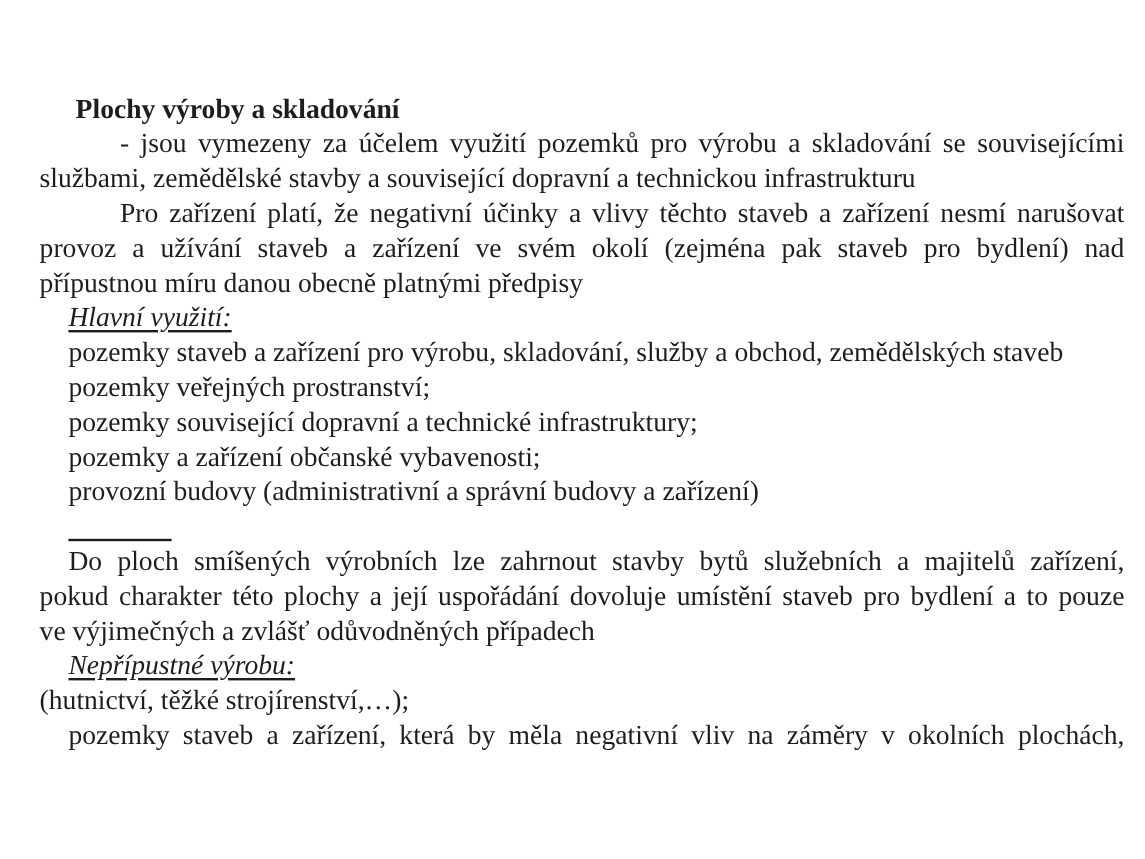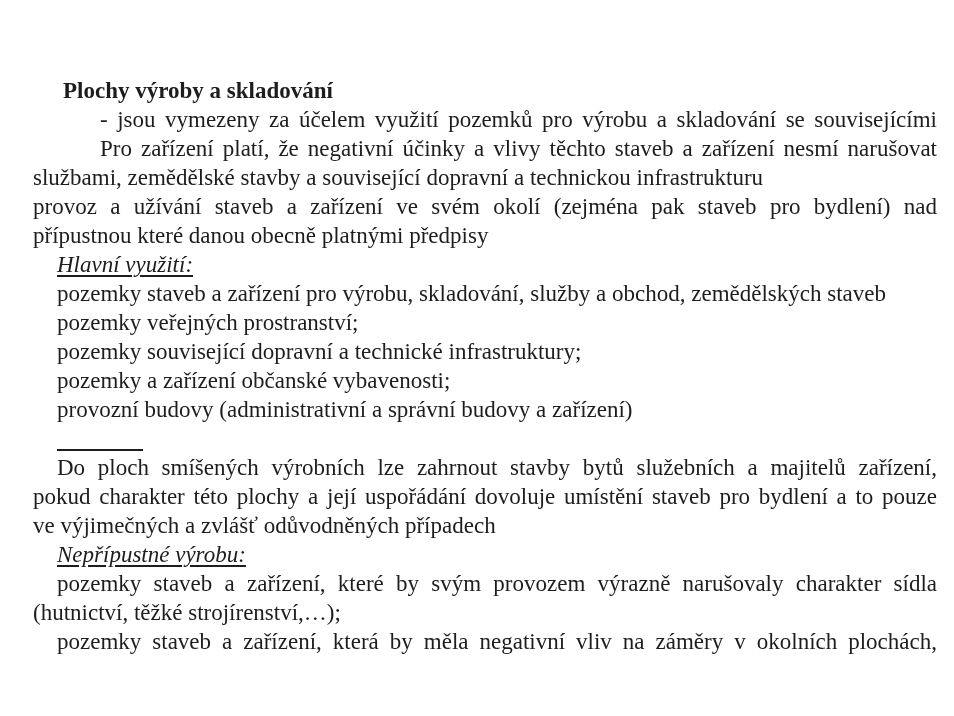--- a/index.html
+++ b/index.html
@@ -52,25 +52,25 @@
   }
 </style>
 </head>
 <body>
 
 <div class="page">
 
   <div class="line title title-ind">Plochy výroby a skladování</div>
 
   <div class="line t-ind just">- jsou vymezeny za účelem využití pozemků pro výrobu a skladování se souvisejícími</div>
+  <div class="line">službami, zemědělské stavby a související dopravní a technickou infrastrukturu</div>
+
   <div class="line t-ind just">Pro zařízení platí, že negativní účinky a vlivy těchto staveb a zařízení nesmí narušovat</div>
-
-  <div class="line">službami, zemědělské stavby a související dopravní a technickou infrastrukturu</div>
   <div class="line just">provoz a užívání staveb a zařízení ve svém okolí (zejména pak staveb pro bydlení) nad</div>
-  <div class="line">přípustnou které danou obecně platnými předpisy</div>
+  <div class="line">přípustnou míru danou obecně platnými předpisy</div>
 
   <div class="line s-ind heading">
     <span class="u">Hlavní využití:</span>
   </div>
   <div class="line s-ind">pozemky staveb a zařízení pro výrobu, skladování, služby a obchod, zemědělských staveb</div>
 
   <div class="line s-ind">pozemky veřejných prostranství;</div>
   <div class="line s-ind">pozemky související dopravní a technické infrastruktury;</div>
   <div class="line s-ind">pozemky a zařízení občanské vybavenosti;</div>
   <div class="line s-ind">provozní budovy (administrativní a správní budovy a zařízení)</div>
@@ -78,17 +78,16 @@
   <div class="line s-ind heading">
     <span class="u-tail"></span>
   </div>
   <div class="line s-ind just">Do ploch smíšených výrobních lze zahrnout stavby bytů služebních a majitelů zařízení,</div>
   <div class="line just">pokud charakter této plochy a její uspořádání dovoluje umístění staveb pro bydlení a to pouze</div>
   <div class="line">ve výjimečných a zvlášť odůvodněných případech</div>
 
   <div class="line s-ind heading">
     <span class="u">Nepřípustné výrobu:</span>
   </div>
-  <div class="line s-ind just">pozemky staveb a zařízení, které by svým provozem výrazně narušovaly charakter sídla</div>
   <div class="line">(hutnictví, těžké strojírenství,…);</div>
   <div class="line s-ind just">pozemky staveb a zařízení, která by měla negativní vliv na záměry v okolních plochách,</div>
 
 </div>
 
 </body></html>

